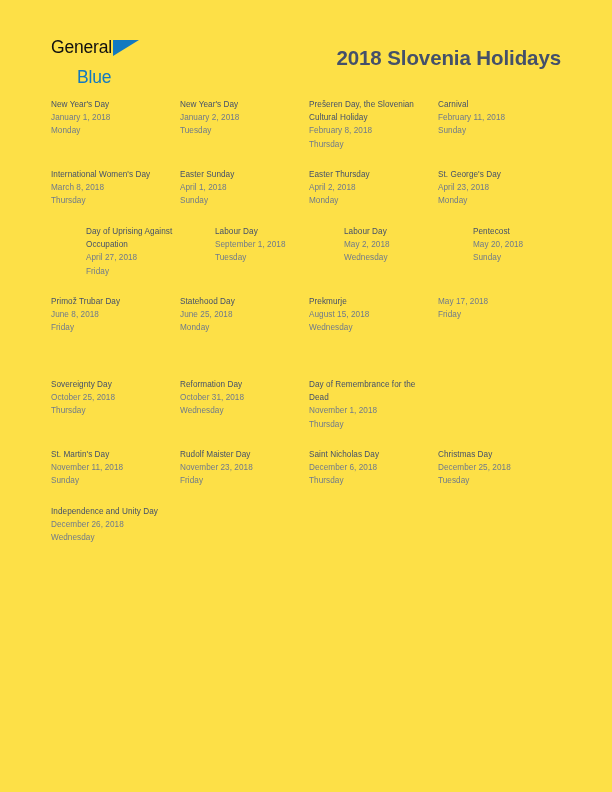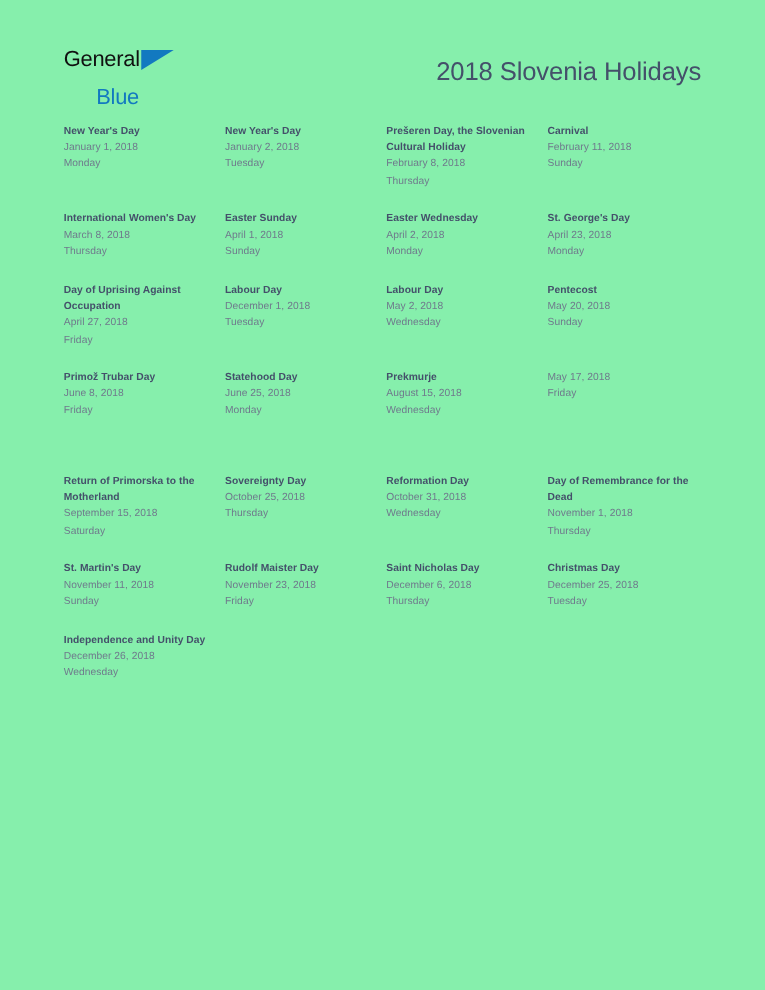--- a/index.html
+++ b/index.html
@@ -10,21 +10,21 @@
     width: 612px;
     height: 792px;
     background: #ffffff;
     font-family: "Liberation Sans", sans-serif;
     -webkit-font-smoothing: antialiased;
   }
   .page {
     position: relative;
     width: 612px;
     height: 792px;
-    background: #86efac;
+    background: #fde047;
     box-sizing: border-box;
     overflow: hidden;
   }
 
   
   .header {
     position: absolute;
     left: 51px;
     top: 38px;
     width: 510px;
@@ -63,21 +63,21 @@
     left: 26px;
     top: 30px;
     font-size: 17.5px;
     line-height: 19px;
     letter-spacing: -0.2px;
     color: #1279c0;
     font-family: "Liberation Sans", sans-serif;
   }
   .doc-title {
     font-size: 20.5px;
-    font-weight: normal;
+    font-weight: bold;
     color: #44506a;
     letter-spacing: -0.1px;
     line-height: 24px;
     text-align: right;
     padding-top: 8px;
     white-space: nowrap;
   }
 
   
   .grid {
@@ -94,21 +94,21 @@
   .cell {
     width: 129px;
     flex: 0 0 129px;
     box-sizing: border-box;
     padding-right: 12px;
   }
   .cell.empty { visibility: hidden; }
 
   .h-name {
     font-size: 8.2px;
-    font-weight: bold;
+    font-weight: normal;
     color: #44506a;
     line-height: 13.2px;
     letter-spacing: 0.05px;
   }
   .h-date {
     font-size: 8.2px;
     color: #6f7a8c;
     line-height: 13.2px;
     letter-spacing: 0.05px;
   }
@@ -163,39 +163,39 @@
           <div class="h-name">International Women's Day</div>
           <div class="h-date">March 8, 2018</div>
           <div class="h-dow">Thursday</div>
         </div>
         <div class="cell">
           <div class="h-name">Easter Sunday</div>
           <div class="h-date">April 1, 2018</div>
           <div class="h-dow">Sunday</div>
         </div>
         <div class="cell">
-          <div class="h-name">Easter Wednesday</div>
+          <div class="h-name">Easter Thursday</div>
           <div class="h-date">April 2, 2018</div>
           <div class="h-dow">Monday</div>
         </div>
         <div class="cell">
           <div class="h-name">St. George's Day</div>
           <div class="h-date">April 23, 2018</div>
           <div class="h-dow">Monday</div>
         </div>
       </div>
-      <div class="row" style="height: 70px;">
+      <div class="row" style="height: 70px; margin-left: 35px;">
         <div class="cell">
           <div class="h-name">Day of Uprising Against Occupation</div>
           <div class="h-date">April 27, 2018</div>
           <div class="h-dow">Friday</div>
         </div>
         <div class="cell">
           <div class="h-name">Labour Day</div>
-          <div class="h-date">December 1, 2018</div>
+          <div class="h-date">September 1, 2018</div>
           <div class="h-dow">Tuesday</div>
         </div>
         <div class="cell">
           <div class="h-name">Labour Day</div>
           <div class="h-date">May 2, 2018</div>
           <div class="h-dow">Wednesday</div>
         </div>
         <div class="cell">
           <div class="h-name">Pentecost</div>
           <div class="h-date">May 20, 2018</div>
@@ -217,25 +217,20 @@
           <div class="h-name">Prekmurje</div>
           <div class="h-date">August 15, 2018</div>
           <div class="h-dow">Wednesday</div>
         </div>
         <div class="cell">
           <div class="h-date">May 17, 2018</div>
           <div class="h-dow">Friday</div>
         </div>
       </div>
       <div class="row" style="height: 70px;">
-        <div class="cell">
-          <div class="h-name">Return of Primorska to the Motherland</div>
-          <div class="h-date">September 15, 2018</div>
-          <div class="h-dow">Saturday</div>
-        </div>
         <div class="cell">
           <div class="h-name">Sovereignty Day</div>
           <div class="h-date">October 25, 2018</div>
           <div class="h-dow">Thursday</div>
         </div>
         <div class="cell">
           <div class="h-name">Reformation Day</div>
           <div class="h-date">October 31, 2018</div>
           <div class="h-dow">Wednesday</div>
         </div>

